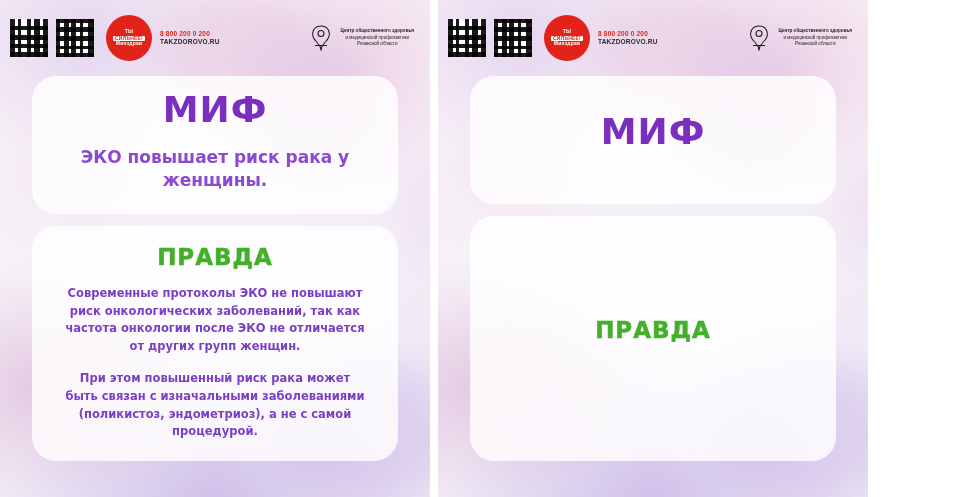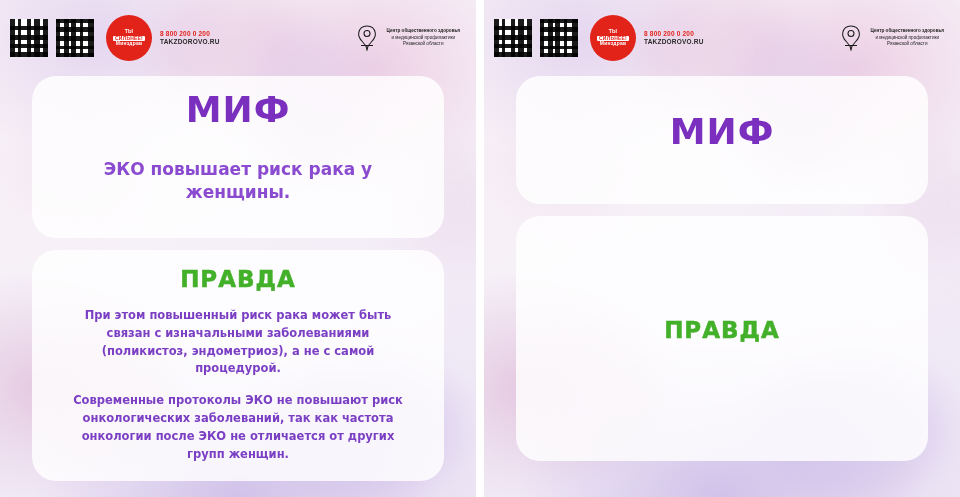--- a/index.html
+++ b/index.html
@@ -8,21 +8,21 @@
     background: #ffffff;
   }
   body {
     width: 960px;
     height: 497px;
     overflow: hidden;
     font-family: "Liberation Sans", sans-serif;
   }
   .stage {
     position: relative;
-    width: 960px;
+    width: 868px;
     height: 497px;
     display: flex;
     gap: 8px;
     padding: 0;
     box-sizing: border-box;
   }
   .card {
     position: relative;
     width: 476px;
     height: 497px;
@@ -178,21 +178,21 @@
     letter-spacing: 1px;
     margin: 2px 0 14px 0;
     line-height: 1;
   }
   .myth-text {
     font-family: "DejaVu Sans", sans-serif;
     font-weight: bold;
     font-size: 17px;
     line-height: 1.35;
     color: #8a4bd0;
-    margin: 16px;
+    margin: 4px;
     max-width: 96%;
   }
   .label-truth {
     font-family: "DejaVu Sans", sans-serif;
     font-weight: bold;
     font-size: 23px;
     color: #43b02a;
     letter-spacing: 1px;
     margin: 4px 0 16px 0;
     line-height: 1;
@@ -262,22 +262,22 @@
     </div>
 
     <div class="panels">
       <div class="panel panel-myth">
         <div class="label-myth">МИФ</div>
         <p class="myth-text">ЭКО повышает риск рака у женщины.</p>
       </div>
       <div class="panel panel-truth">
         <div class="label-truth">ПРАВДА</div>
         <div class="truth-body">
+          <p class="truth-p">Современные протоколы ЭКО не повышают риск онкологических заболеваний, так как частота онкологии после ЭКО не отличается от других групп женщин.</p>
           <p class="truth-p">При этом повышенный риск рака может быть связан с изначальными заболеваниями (поликистоз, эндометриоз), а не с самой процедурой.</p>
-          <p class="truth-p">Современные протоколы ЭКО не повышают риск онкологических заболеваний, так как частота онкологии после ЭКО не отличается от других групп женщин.</p>
         </div>
       </div>
     </div>
   </div>
 
   <div class="card card-right">
     <div class="blob b1"></div>
     <div class="blob b2"></div>
     <div class="blob b3"></div>
     <div class="blob b4"></div>

